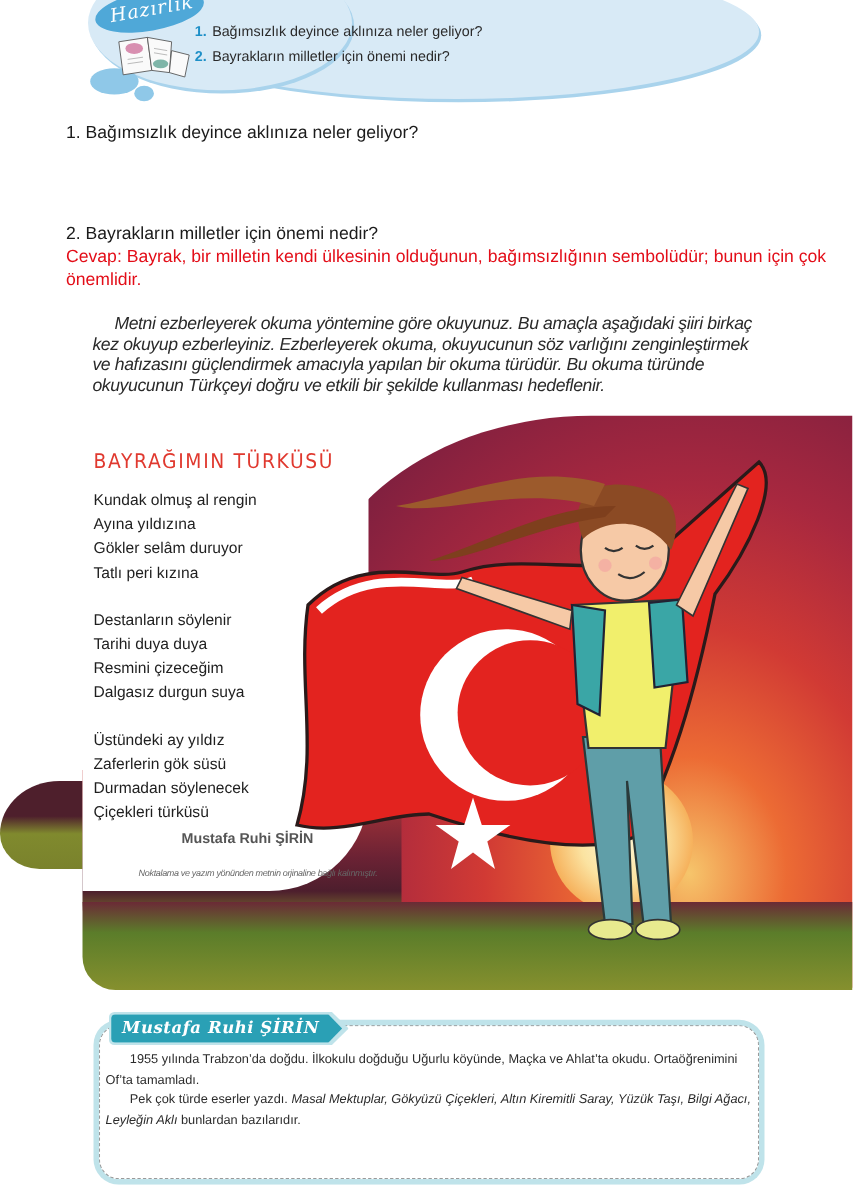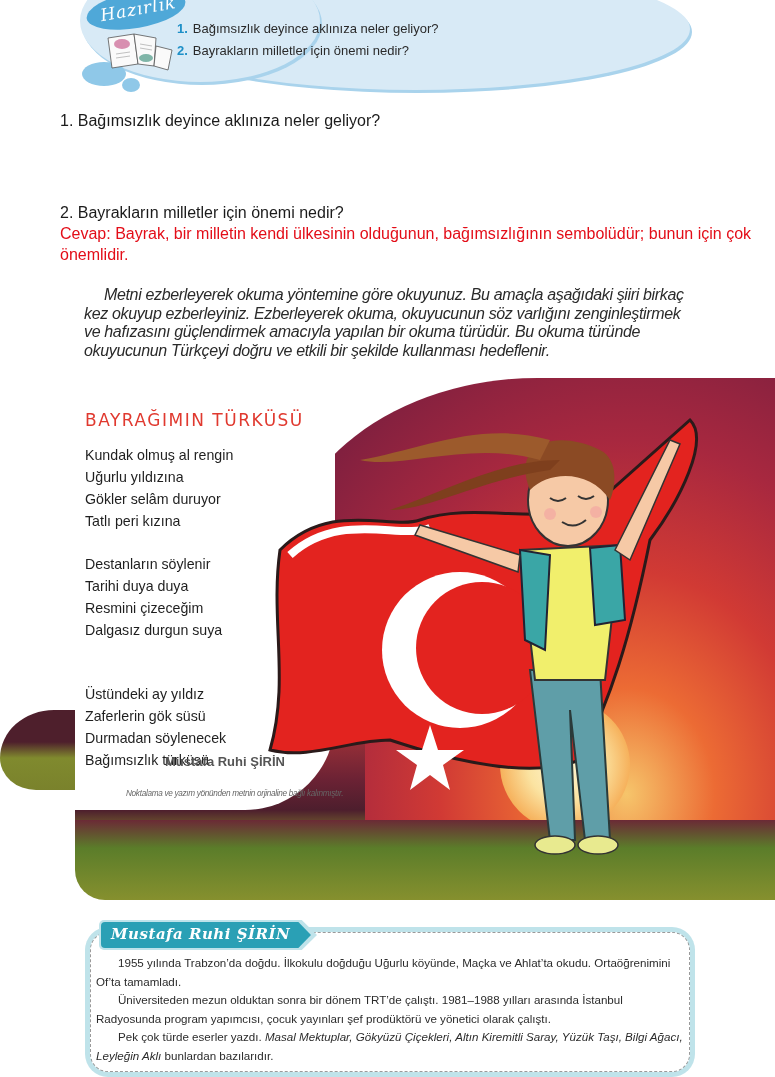--- a/index.html
+++ b/index.html
@@ -87,21 +87,21 @@
 
     
     .poem-title {
       position: absolute; left: 85px; top: 410px;
       font-family: "DejaVu Sans", sans-serif; font-size: 17px; letter-spacing: 1.5px;
       color: #e0392f; font-weight: normal; transform: scaleY(1.08);
     }
     .poem { position: absolute; left: 85px; font-size: 14.2px; line-height: 22px; color: #1f1f1f; }
     .stanza1 { top: 444px; }
     .stanza2 { top: 553px; }
-    .stanza3 { top: 662px; margin-top: 21px; }
+    .stanza3 { top: 662px; }
     .poem-author {
       position: absolute; left: 165px; top: 754px;
       font-size: 13px; font-weight: bold; color: #555;
     }
     .poem-note {
       position: absolute; left: 86px; top: 789px;
       font-size: 8.2px; font-style: italic; color: #666; letter-spacing: -0.3px; margin-left: 40px;
     }
 
     
@@ -213,40 +213,39 @@
     <path d="M328,116 q8,6 16,0" stroke="#333" stroke-width="2" fill="none"></path>
     <path d="M312,142 q12,8 24,-2" stroke="#333" stroke-width="2" fill="none"></path>
     <circle cx="300" cy="134" r="6" fill="#f3a2a2" opacity="0.6"></circle>
     <circle cx="346" cy="132" r="6" fill="#f3a2a2" opacity="0.6"></circle>
   </svg>
 </div>
 
 <h2 class="poem-title">BAYRAĞIMIN TÜRKÜSÜ</h2>
 <div class="poem stanza1">
   <div>Kundak olmuş al rengin</div>
-  <div>Uğurlu yıldızına</div>
+  <div>Ayına yıldızına</div>
   <div>Gökler selâm duruyor</div>
   <div>Tatlı peri kızına</div>
 </div>
 <div class="poem stanza2">
   <div>Destanların söylenir</div>
   <div>Tarihi duya duya</div>
   <div>Resmini çizeceğim</div>
   <div>Dalgasız durgun suya</div>
 </div>
 <div class="poem stanza3">
   <div>Üstündeki ay yıldız</div>
   <div>Zaferlerin gök süsü</div>
   <div>Durmadan söylenecek</div>
-  <div>Bağımsızlık türküsü</div>
+  <div>Çiçekleri türküsü</div>
 </div>
 <div class="poem-author">Mustafa Ruhi ŞİRİN</div>
 <div class="poem-note">Noktalama ve yazım yönünden metnin orjinaline bağlı kalınmıştır.</div>
 
 <div class="bio"></div>
 <div class="bio-tab-border"></div>
 <div class="bio-tab"></div>
 <div class="bio-title">Mustafa Ruhi ŞİRİN</div>
 <div class="bio-text">
   <p>1955 yılında Trabzon’da doğdu. İlkokulu doğduğu Uğurlu köyünde, Maçka ve Ahlat’ta okudu. Ortaöğrenimini Of’ta tamamladı.</p>
-  <p>Üniversiteden mezun olduktan sonra bir dönem TRT’de çalıştı. 1981–1988 yılları arasında İstanbul Radyosunda program yapımcısı, çocuk yayınları şef prodüktörü ve yönetici olarak çalıştı.</p>
   <p><span>Pek çok türde eserler yazdı. </span><i>Masal Mektuplar, Gökyüzü Çiçekleri, Altın Kiremitli Saray, Yüzük Taşı, Bilgi Ağacı, Leyleğin Aklı</i><span> bunlardan bazılarıdır.</span></p>
 </div>
 
 </body></html>

